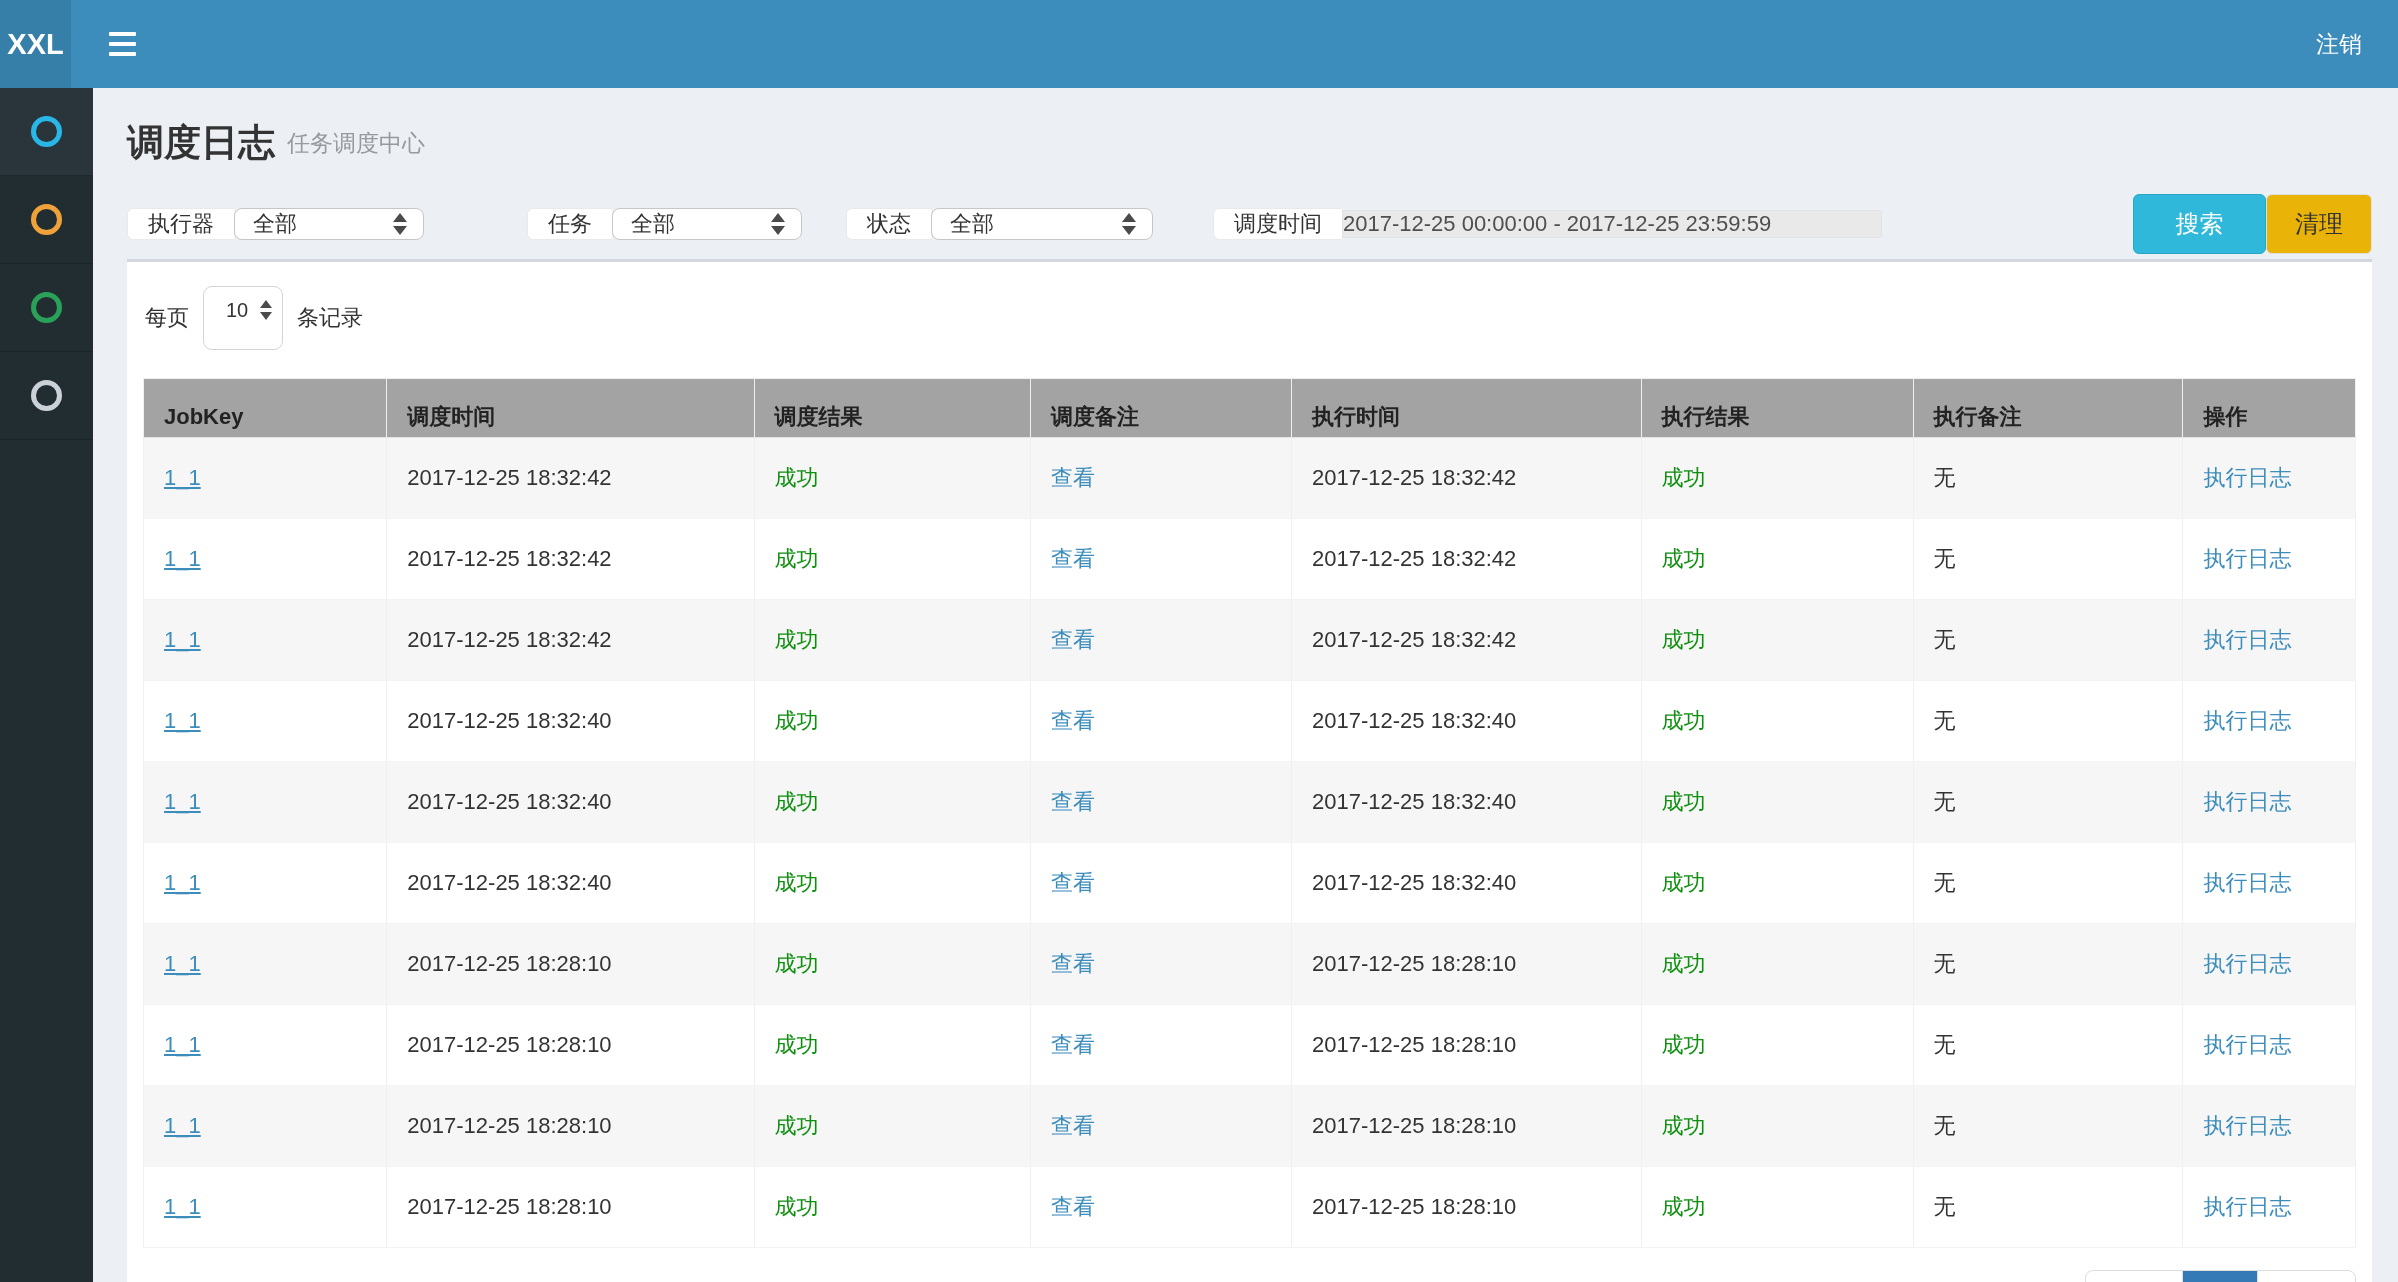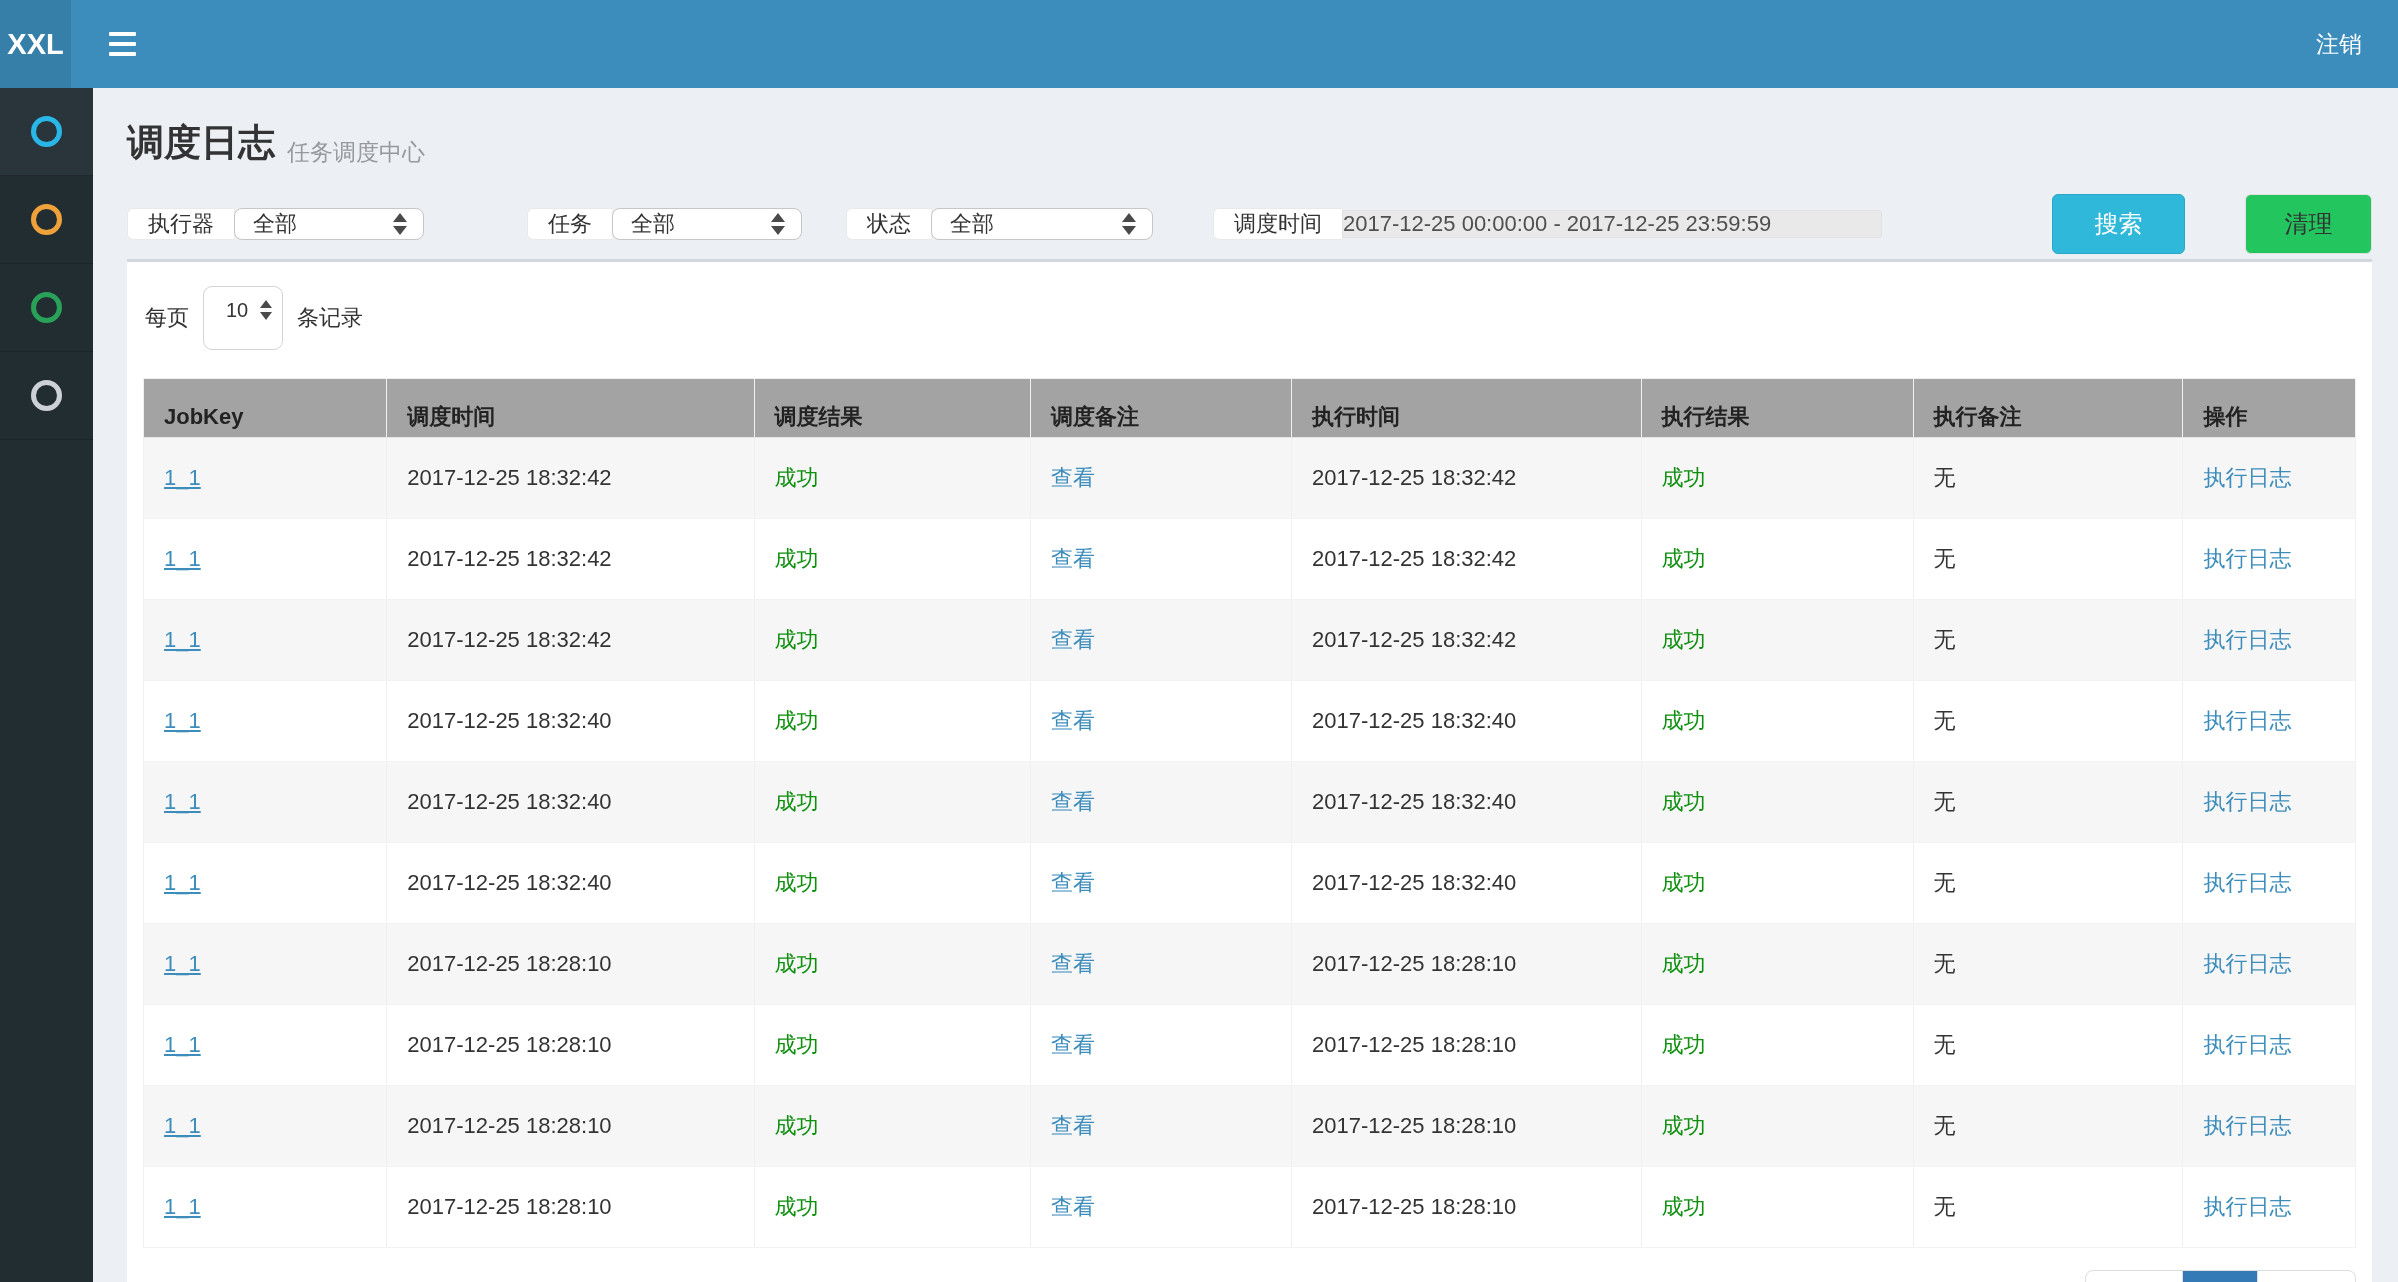--- a/index.html
+++ b/index.html
@@ -15,40 +15,40 @@
   .logout { margin-left:auto; margin-right:26px; color:#fff; font-size:23px; cursor:pointer; padding:24px 10px; }
 
   
   .sidebar { position:absolute; left:0; top:88px; bottom:0; width:93px; background:#222d32; }
   .side-item { height:88px; display:flex; align-items:center; justify-content:center; border-bottom:1px solid rgba(0,0,0,0.22); cursor:pointer; }
   .side-item.first { background:#29343b; }
   .circle { width:31px; height:31px; border-radius:50%; border:5px solid #ccc; }
 
   
   .main { margin-left:93px; padding:0 26px 0 34px; }
-  .content-header { padding:30px 0 0 0; display:flex; align-items:flex-end; }
+  .content-header { padding:30px 0 0 0; display:flex; align-items:center; }
   .page-title { font-size:37px; font-weight:bold; color:#333; }
   .page-subtitle { font-size:23px; color:#97999c; margin-left:12px; }
 
   
   .filters { margin-top:26px; display:flex; align-items:center; height:60px; }
   .fgroup { display:flex; align-items:center; height:58px; }
   .addon { background:#fff; border:1px solid #e9e9e9; border-right:none; border-radius:6px 0 0 6px; display:flex; align-items:center; padding:0 20px; color:#333; white-space:nowrap; }
   .sel { background:#fff; border:1px solid #c6c6c6; border-radius:8px; display:flex; align-items:center; padding:0 16px 0 18px; cursor:pointer; }
   .sel .val { flex:1; color:#333; }
   .stepper { display:flex; flex-direction:column; gap:4px; margin-left:14px; }
   .stepper i { display:block; width:0; height:0; border-left:7px solid transparent; border-right:7px solid transparent; }
   .stepper i.up { border-bottom:9px solid #4a4a4a; }
   .stepper i.down { border-top:9px solid #4a4a4a; }
   .sel.w1 { width:190px; } .sel.w2 { width:190px; } .sel.w3 { width:222px; }
   .g1 { margin-right:103px; } .g2 { margin-right:44px; } .g3 { margin-right:60px; }
   .date-input { width:540px; background:#e9e9e9; border:1px solid #e2e2e2; border-radius:0 3px 3px 0; display:flex; align-items:center; padding:0 0; color:#4f4f4f; white-space:nowrap; cursor:pointer; }
   .btn { height:60px; border-radius:6px; font-size:24px; display:flex; align-items:center; justify-content:center; cursor:pointer; }
   .btn-search { margin-left:auto; width:133px; background:#2fb8da; border:1px solid #27a7ca; color:#fff; }
-  .btn-clear { margin-left:60px; width:127px; background:#22c55e; border:1px solid #e0e0e0; color:#333; }
+  .btn-clear { width:106px; background:#eab308; border:1px solid #e0e0e0; color:#333; }
 
   
   .box { margin-top:5px; background:#fff; border-top:3px solid #d2d6de; padding:24px 16px 30px 16px; min-height:1000px; }
   .pagesize-row { display:flex; align-items:center; margin-bottom:28px; }
   .pagesize-row .lbl { padding:0 14px 0 2px; }
   .pagesize-row .lbl2 { padding-left:14px; }
   .sel.small { width:80px; height:64px; border-radius:9px; padding:0 10px 16px 16px; border-color:#d4d4d4; }
   .sel.small .val { font-size:20px; text-align:center; }
   .sel.small .stepper { margin-left:6px; }
   .sel.small .stepper i { border-left-width:6px; border-right-width:6px; }

